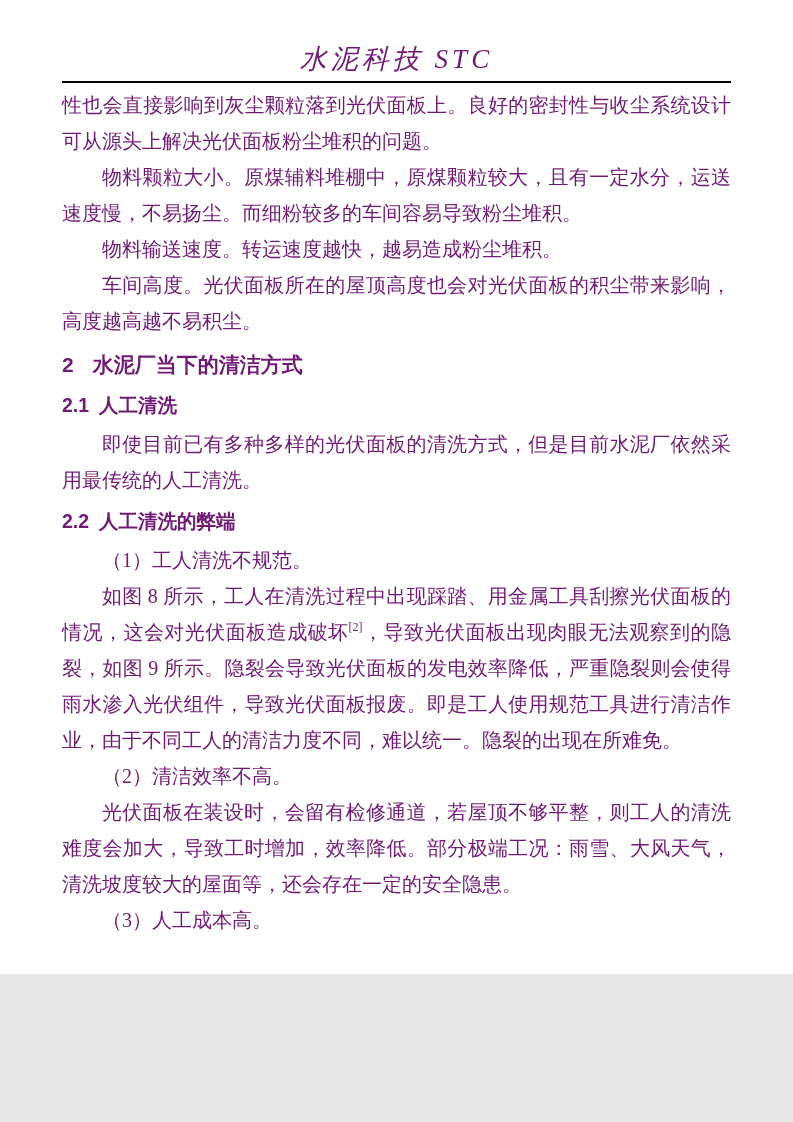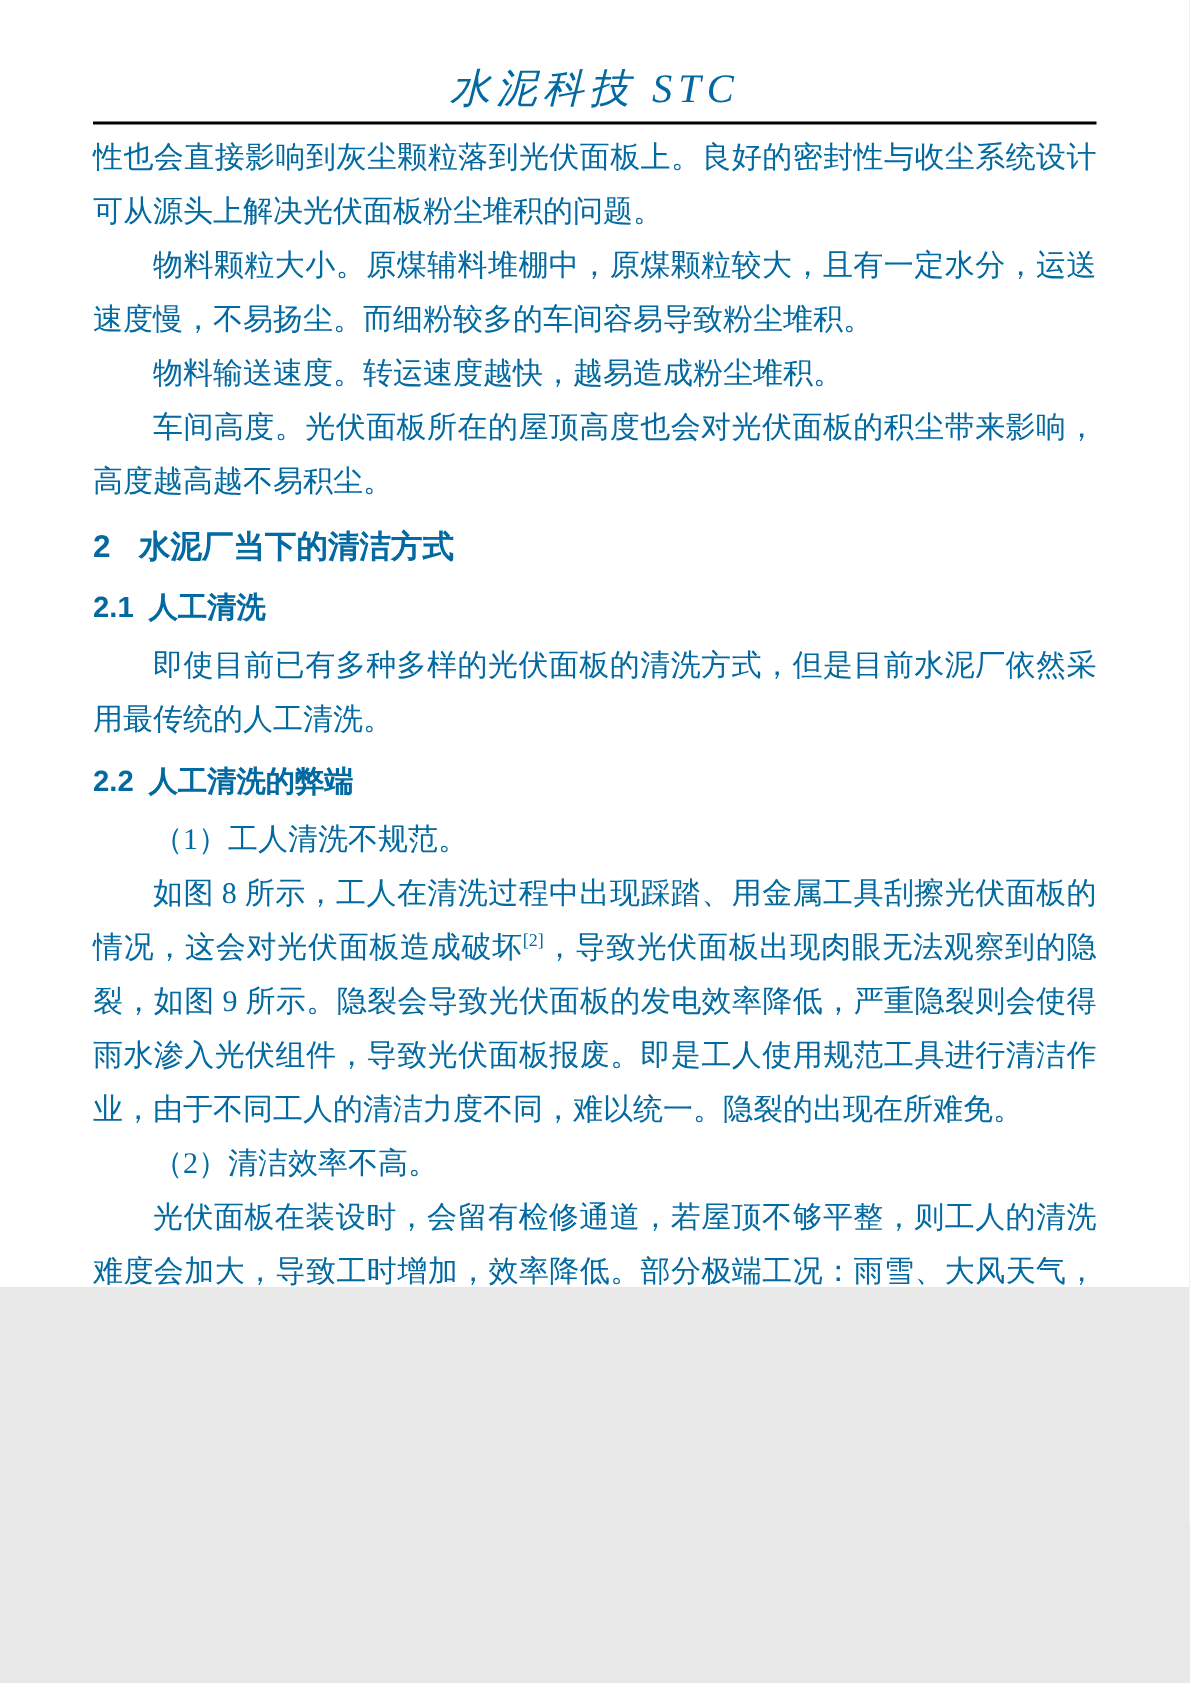--- a/index.html
+++ b/index.html
@@ -1,23 +1,23 @@
 <!DOCTYPE html>
 <html lang="zh"><head>
 <meta charset="utf-8">
 <style>
   * { margin: 0; padding: 0; box-sizing: border-box; }
   html, body { background: #e8e8e8; }
   .page {
     position: relative;
     width: 793px;
-    height: 858px;
+    height: 974px;
     margin: 0 auto;
     background: #ffffff;
-    color: #0369a1;
+    color: #701a75;
     font-family: "Liberation Serif", serif;
     overflow: hidden;
   }
   .sheet {
     position: absolute;
     left: 62px;
     right: 62px;
     top: 0;
   }
   

